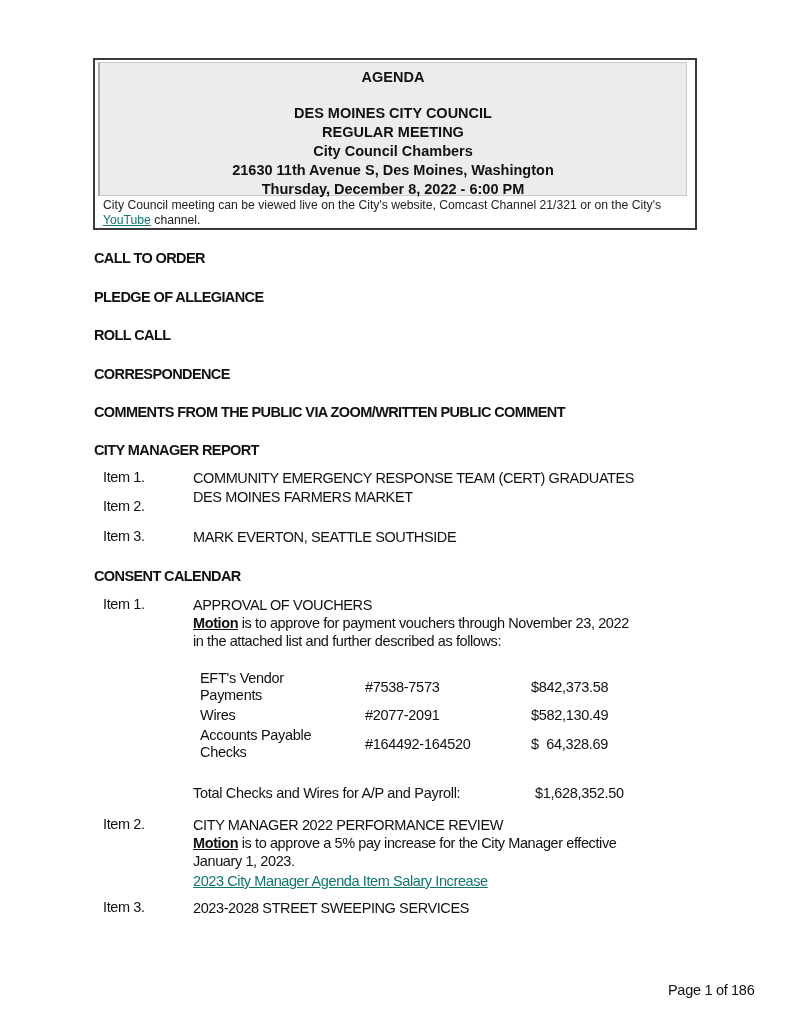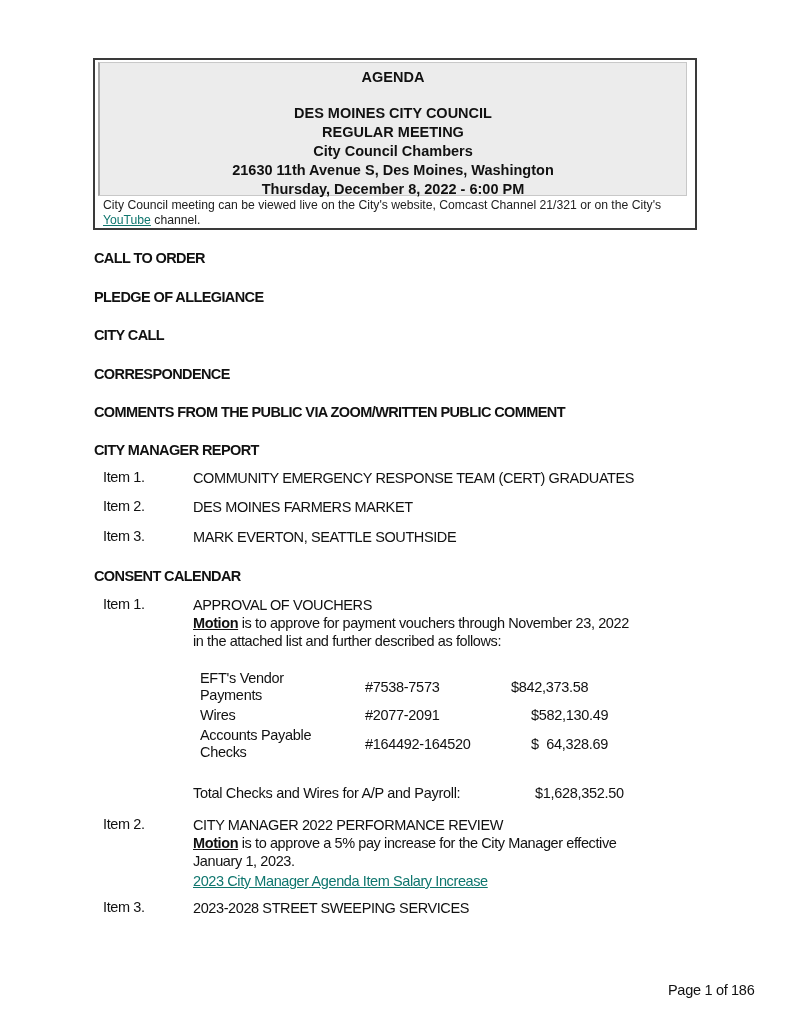--- a/index.html
+++ b/index.html
@@ -35,51 +35,51 @@
     <div class="hdr-line" style="top:99px">21630 11th Avenue S, Des Moines, Washington</div>
     <div class="hdr-line" style="top:118px">Thursday, December 8, 2022 - 6:00 PM</div>
   </div>
   <div class="hdr-note">
     <span>City Council meeting can be viewed live on the City's website, Comcast Channel 21/321 or on the City's </span><span class="link">YouTube</span><span> channel.</span>
   </div>
 </div>
 
 <div class="section" style="top:250px">CALL TO ORDER</div>
 <div class="section" style="top:289px">PLEDGE OF ALLEGIANCE</div>
-<div class="section" style="top:327px">CITY CALL</div>
+<div class="section" style="top:327px">ROLL CALL</div>
 <div class="section" style="top:366px">CORRESPONDENCE</div>
 <div class="section" style="top:404px">COMMENTS FROM THE PUBLIC VIA ZOOM/WRITTEN PUBLIC COMMENT</div>
 <div class="section" style="top:442px">CITY MANAGER REPORT</div>
 
 <div>
   <div class="item-no" style="top:469px">Item 1.</div>
   <div class="item-text" style="top:469px">COMMUNITY EMERGENCY RESPONSE TEAM (CERT) GRADUATES</div>
 </div>
 <div>
   <div class="item-no" style="top:498px">Item 2.</div>
-  <div class="item-text" style="top:498px">DES MOINES FARMERS MARKET</div>
+  <div class="item-text" style="top:488px">DES MOINES FARMERS MARKET</div>
 </div>
 <div>
   <div class="item-no" style="top:528px">Item 3.</div>
   <div class="item-text" style="top:528px">MARK EVERTON, SEATTLE SOUTHSIDE</div>
 </div>
 
 <div class="section" style="top:568px">CONSENT CALENDAR</div>
 
 <div>
   <div class="item-no" style="top:596px">Item 1.</div>
   <div class="item-text" style="top:596px">APPROVAL OF VOUCHERS</div>
   <div class="item-text" style="top:614px"><span class="motion">Motion</span><span> is to approve for payment vouchers through November 23, 2022</span></div>
   <div class="item-text" style="top:632px">in the attached list and further described as follows:</div>
 
   <div>
     <div>
       <div class="vrow" style="left:200px; top:670px"><span>EFT's Vendor</span><br><span>Payments</span></div>
       <div class="vrow" style="left:365px; top:679px">#7538-7573</div>
-      <div class="vrow" style="left:511px; top:679px">$842,373.58</div>
+      <div class="vrow" style="left:531px; top:679px">$842,373.58</div>
     </div>
     <div>
       <div class="vrow" style="left:200px; top:707px">Wires</div>
       <div class="vrow" style="left:365px; top:707px">#2077-2091</div>
       <div class="vrow" style="left:531px; top:707px">$582,130.49</div>
     </div>
     <div>
       <div class="vrow" style="left:200px; top:727px"><span>Accounts Payable</span><br><span>Checks</span></div>
       <div class="vrow" style="left:365px; top:736px; white-space:pre">#164492-164520</div>
       <div class="vrow" style="left:531px; top:736px; white-space:pre">$  64,328.69</div>

